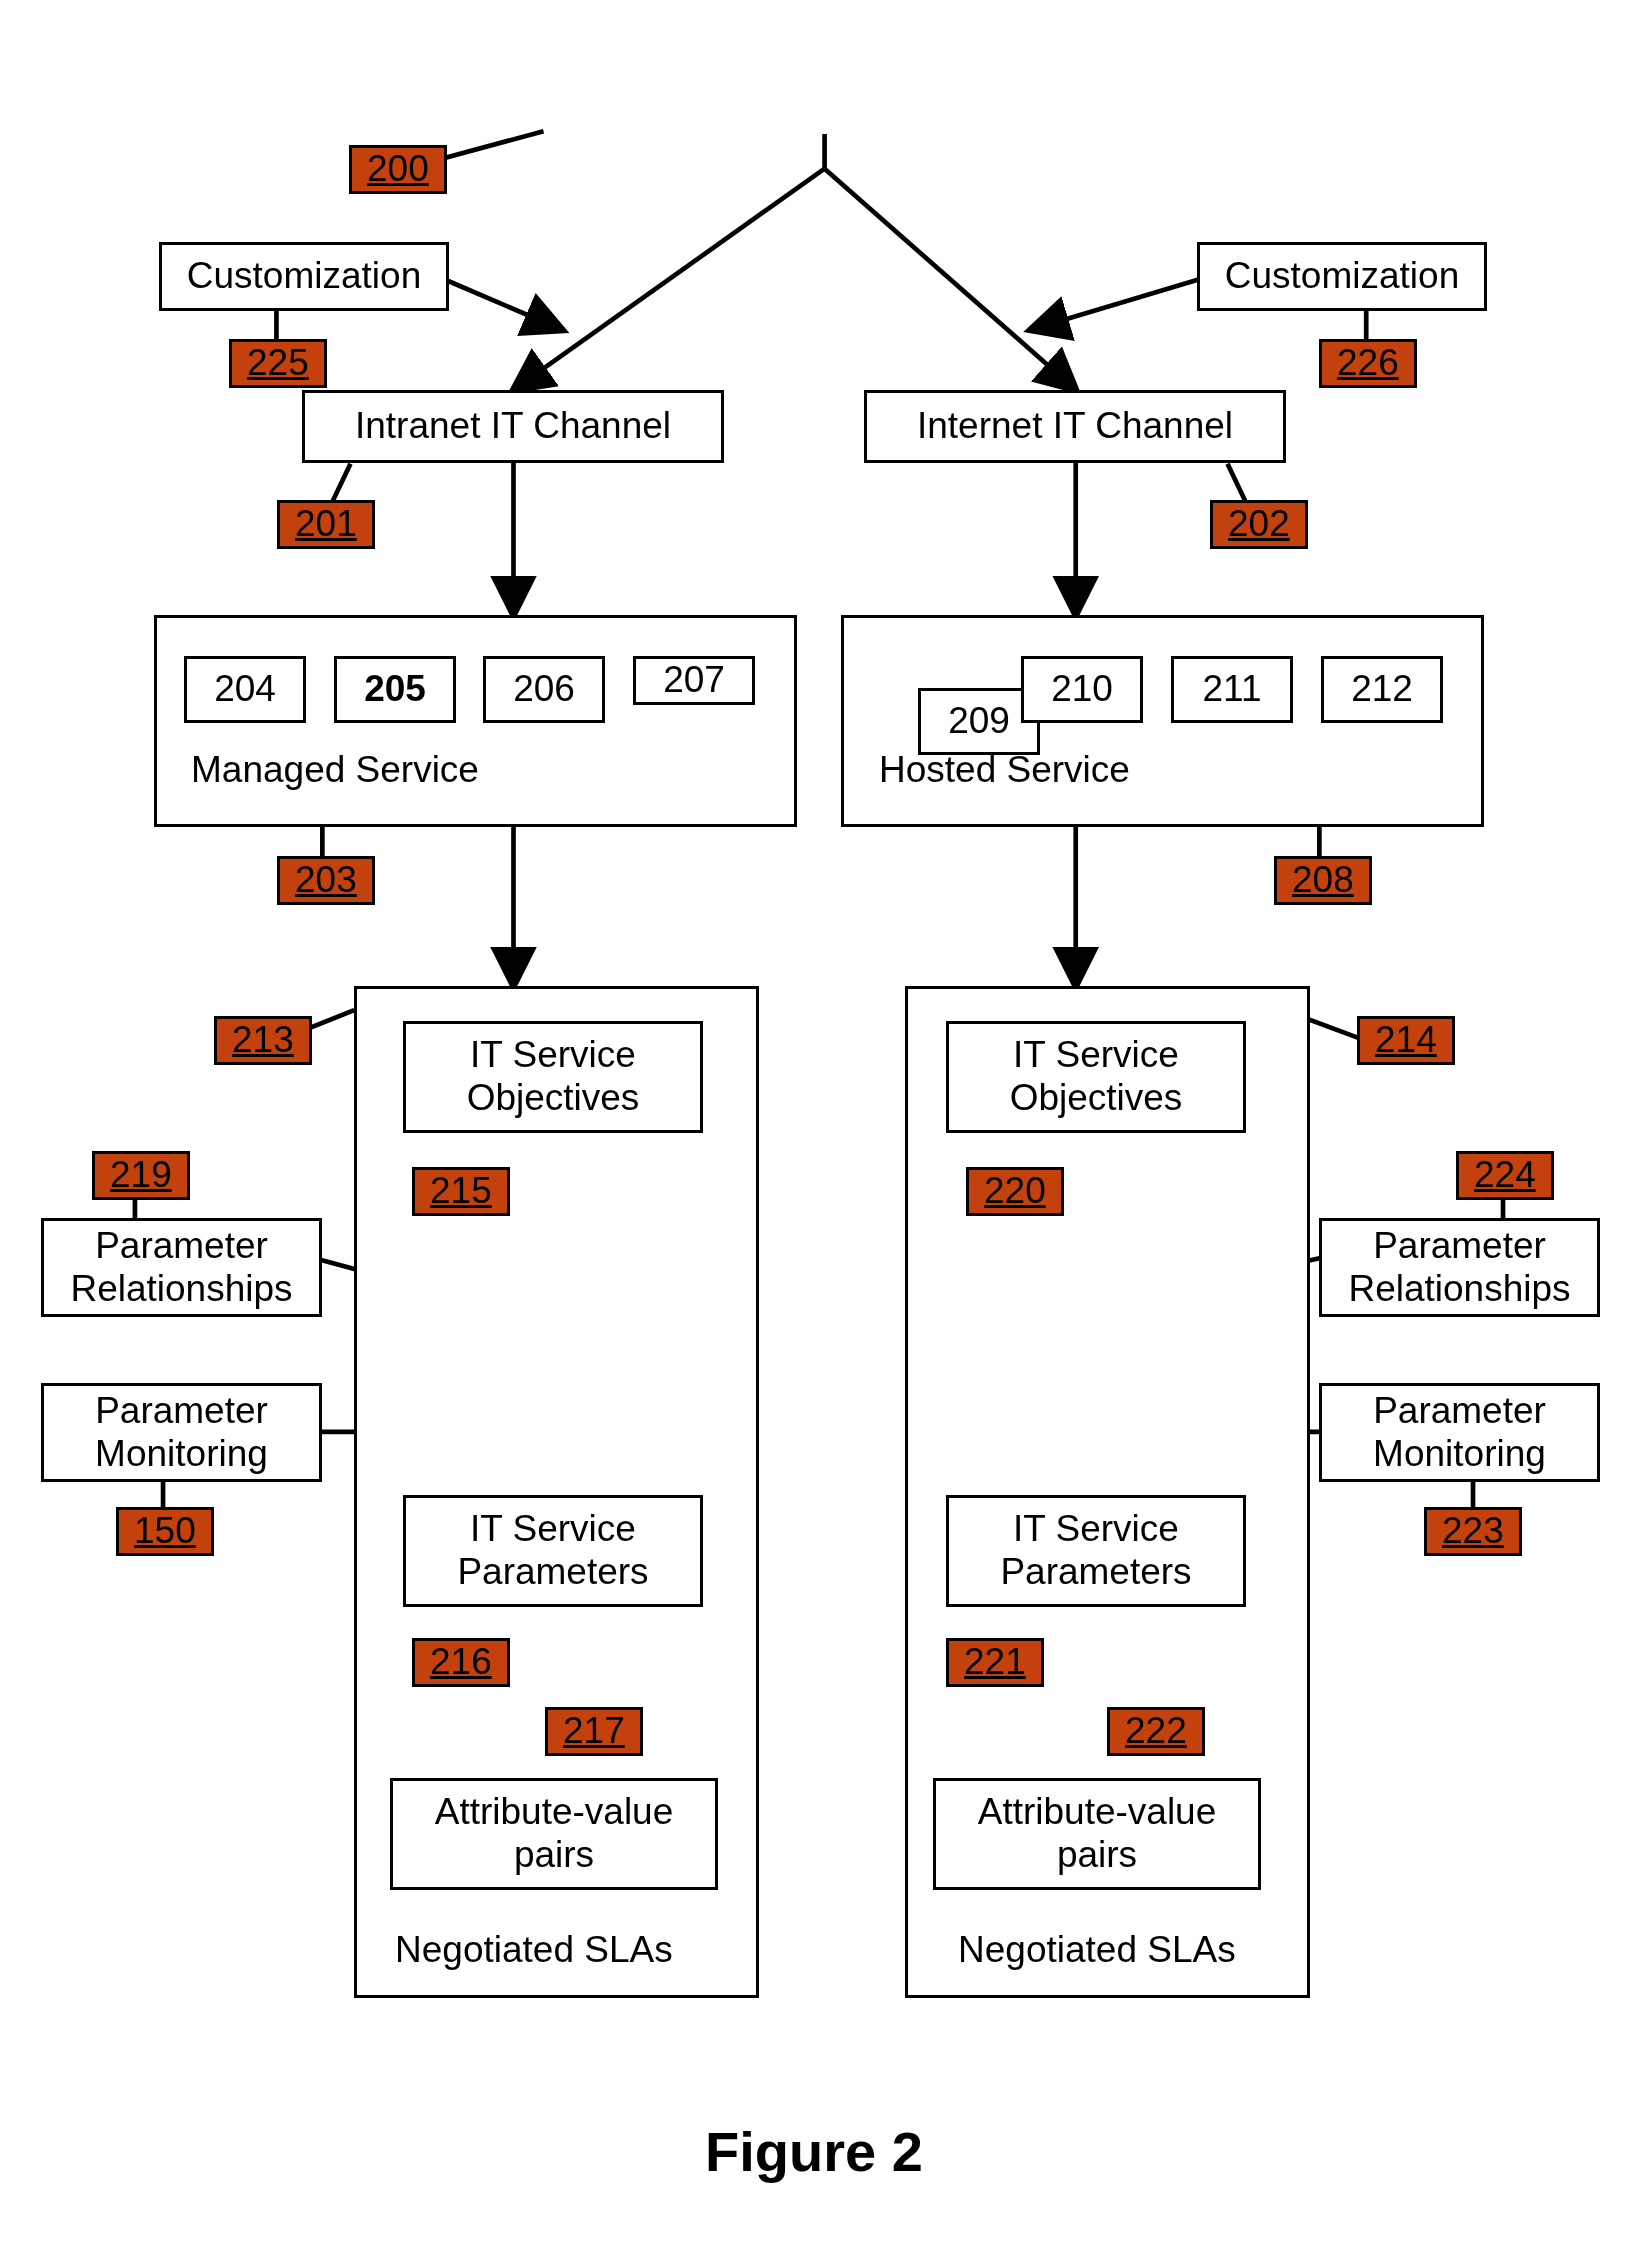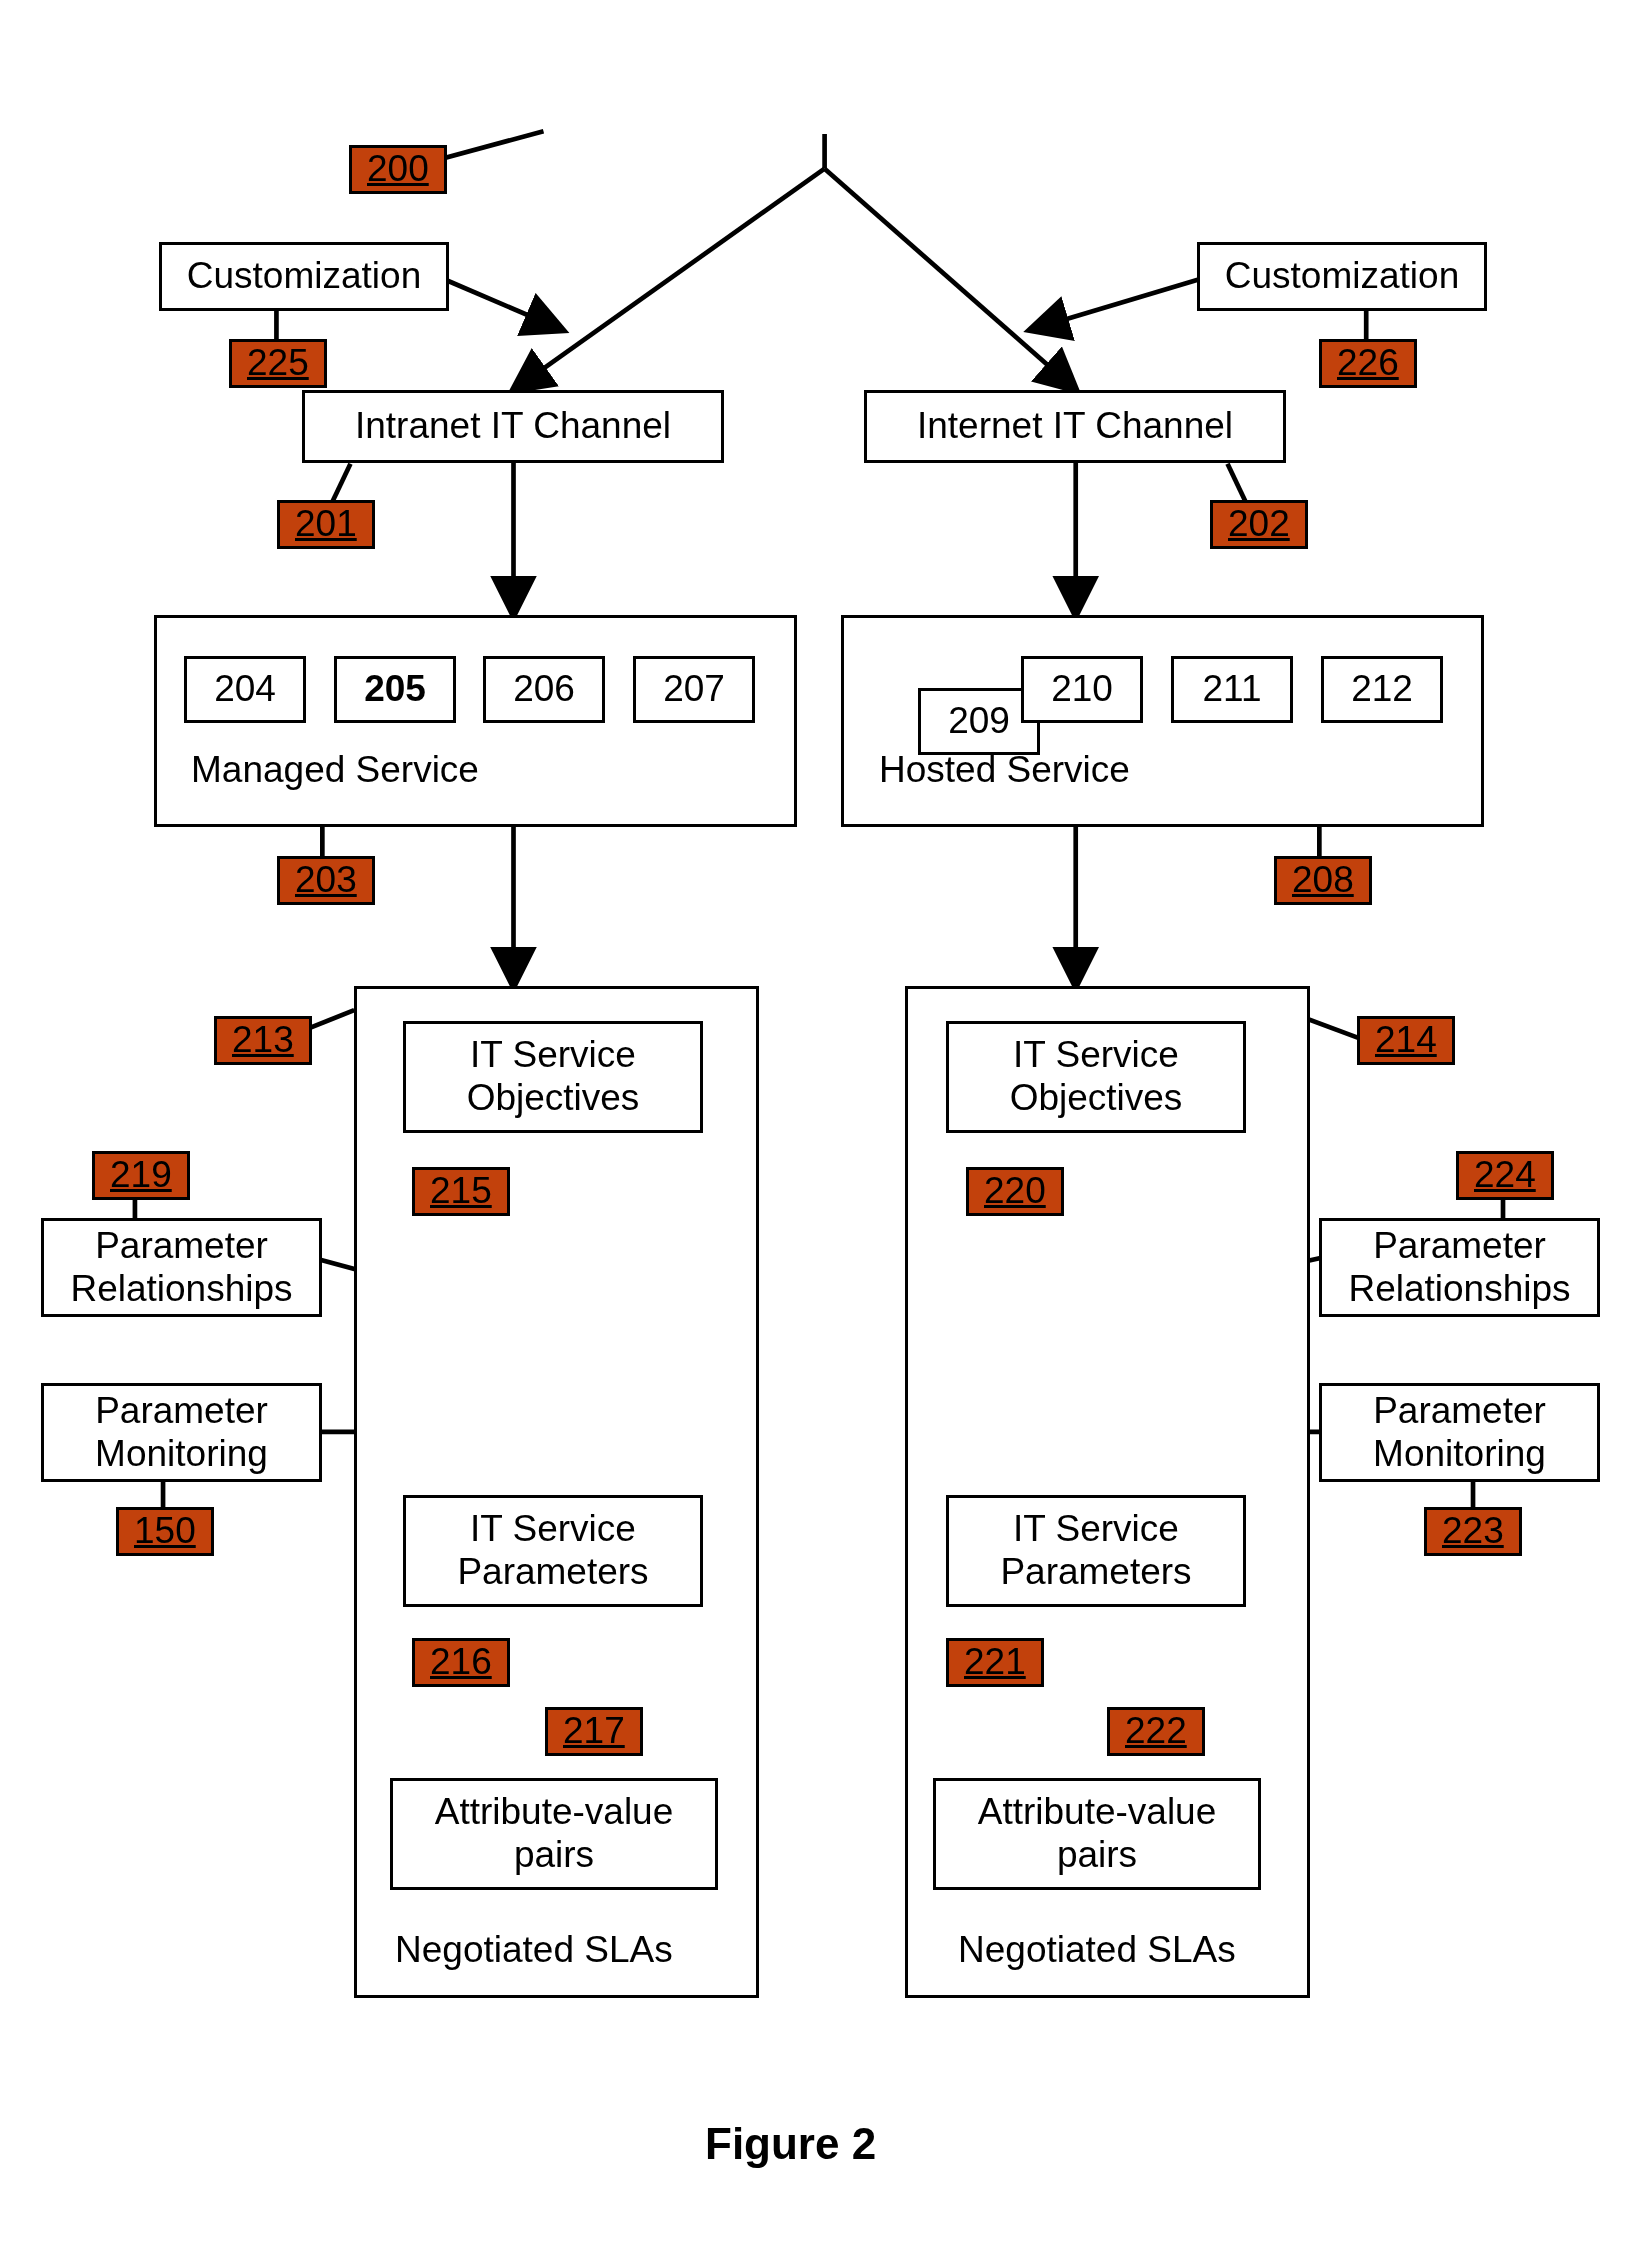--- a/index.html
+++ b/index.html
@@ -51,21 +51,21 @@
     background: transparent;
   }
   .big-container {
     position: absolute;
     border: 3.7px solid #000;
     box-sizing: border-box;
     background: #fff;
   }
   .fig {
     position: absolute;
-    font-size: 44px;
+    font-size: 56px;
     font-weight: bold;
   }
 </style>
 </head>
 <body>
 
 <div class="canvas">
 
 <svg class="wires" viewBox="0 0 1763 2414">
   <defs>
@@ -156,21 +156,21 @@
 <div class="big-container" style="left:154px; top:615px; width:643px; height:212px;"></div>
 <div class="box" style="left:184px; top:656px; width:122px; height:67px;">
       <span>204</span>
     </div>
 <div class="box" style="left:334px; top:656px; width:122px; height:67px;font-weight:bold;">
       <span>205</span>
     </div>
 <div class="box" style="left:483px; top:656px; width:122px; height:67px;">
       <span>206</span>
     </div>
-<div class="box" style="left:633px; top:656px; width:122px; height:67px;">
+<div class="box" style="left:633px; top:656px; width:122px; height:49px;">
       <span>207</span>
     </div>
 <div class="plain" style="left:191px; top:750px;">Managed Service</div>
 <div class="num" style="left:277px; top:856px;">203</div>
 
 <div class="big-container" style="left:841px; top:615px; width:643px; height:212px;"></div>
 <div class="box" style="left:918px; top:656px; width:122px; height:67px;margin-top:32px;">
       <span>209</span>
     </div>
 <div class="box" style="left:1021px; top:656px; width:122px; height:67px;">

